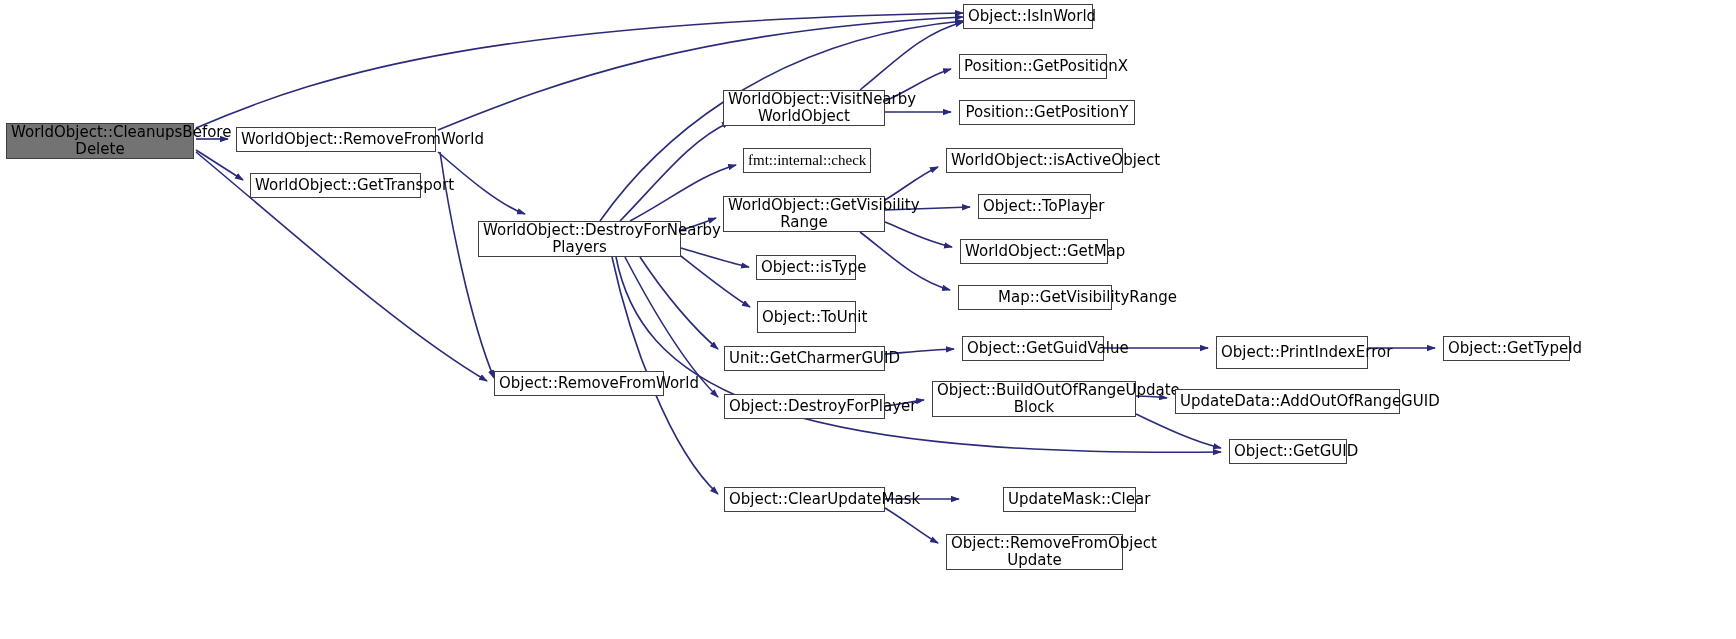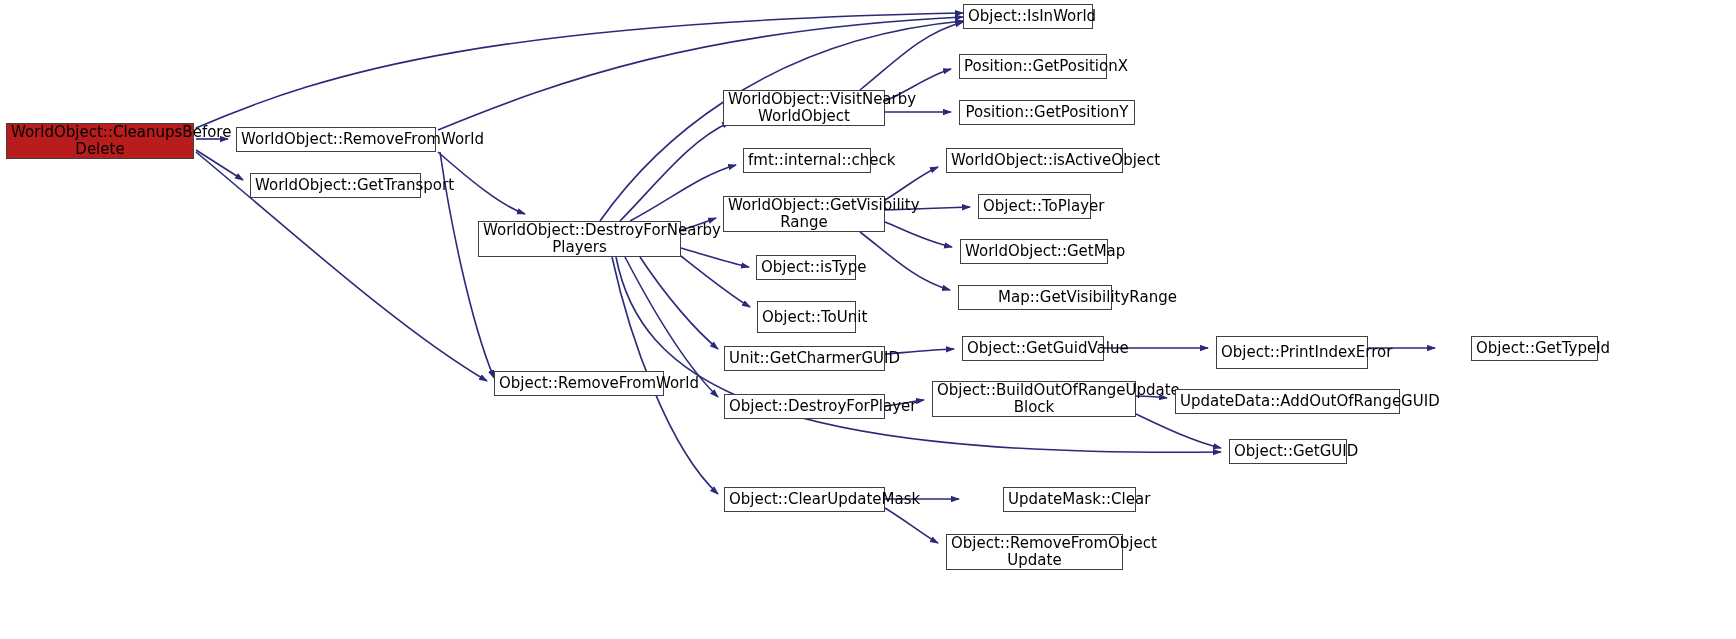--- a/index.html
+++ b/index.html
@@ -35,21 +35,21 @@
     font-size: 15px;
     line-height: 17px;
     display: flex;
     align-items: center;
     justify-content: center;
     text-align: center;
     white-space: pre-line;
     letter-spacing: 0px;
   }
   .node.root {
-    background: #b91c1c;
+    background: #737373;
     border: 1px solid #404040;
   }
   .node-label {
     display: block;
     width: 100%;
     padding: 0 4px;
     box-sizing: border-box;
   }
 </style>
 </head>
@@ -103,36 +103,36 @@
       <div class="node" style="left: 236px; top: 127px; width: 200px; height: 25px;"><span class="node-label">WorldObject::RemoveFromWorld</span></div>
       <div class="node" style="left: 250px; top: 173px; width: 171px; height: 25px;"><span class="node-label">WorldObject::GetTransport</span></div>
       <div class="node" style="left: 478px; top: 221px; width: 203px; height: 36px;"><span class="node-label">WorldObject::DestroyForNearby
 Players</span></div>
       <div class="node" style="left: 494px; top: 371px; width: 170px; height: 25px;"><span class="node-label">Object::RemoveFromWorld</span></div>
       <div class="node" style="left: 963px; top: 4px; width: 130px; height: 25px;"><span class="node-label">Object::IsInWorld</span></div>
       <div class="node" style="left: 723px; top: 90px; width: 162px; height: 36px;"><span class="node-label">WorldObject::VisitNearby
 WorldObject</span></div>
       <div class="node" style="left: 959px; top: 54px; width: 148px; height: 25px;"><span class="node-label">Position::GetPositionX</span></div>
       <div class="node" style="left: 959px; top: 100px; width: 176px; height: 25px;"><span class="node-label">Position::GetPositionY</span></div>
-      <div class="node" style="left: 743px; top: 148px; width: 128px; height: 25px;"><span class="node-label">fmt::internal::check</span></div>
+      <div class="node" style="left: 743px; top: 148px; width: 128px; height: 25px; font-family: Liberation Serif, serif;"><span class="node-label">fmt::internal::check</span></div>
       <div class="node" style="left: 723px; top: 196px; width: 162px; height: 36px;"><span class="node-label">WorldObject::GetVisibility
 Range</span></div>
       <div class="node" style="left: 946px; top: 148px; width: 177px; height: 25px;"><span class="node-label">WorldObject::isActiveObject</span></div>
       <div class="node" style="left: 978px; top: 194px; width: 113px; height: 25px;"><span class="node-label">Object::ToPlayer</span></div>
       <div class="node" style="left: 960px; top: 239px; width: 148px; height: 25px;"><span class="node-label">WorldObject::GetMap</span></div>
       <div class="node" style="left: 958px; top: 285px; width: 154px; height: 25px; padding-left: 35px;"><span class="node-label">Map::GetVisibilityRange</span></div>
       <div class="node" style="left: 756px; top: 255px; width: 100px; height: 25px;"><span class="node-label">Object::isType</span></div>
       <div class="node" style="left: 757px; top: 301px; width: 99px; height: 32px;"><span class="node-label">Object::ToUnit</span></div>
       <div class="node" style="left: 724px; top: 346px; width: 161px; height: 25px;"><span class="node-label">Unit::GetCharmerGUID</span></div>
       <div class="node" style="left: 724px; top: 394px; width: 161px; height: 25px;"><span class="node-label">Object::DestroyForPlayer</span></div>
       <div class="node" style="left: 724px; top: 487px; width: 161px; height: 25px;"><span class="node-label">Object::ClearUpdateMask</span></div>
       <div class="node" style="left: 962px; top: 336px; width: 142px; height: 25px;"><span class="node-label">Object::GetGuidValue</span></div>
       <div class="node" style="left: 932px; top: 381px; width: 204px; height: 36px;"><span class="node-label">Object::BuildOutOfRangeUpdate
 Block</span></div>
       <div class="node" style="left: 1175px; top: 389px; width: 225px; height: 25px;"><span class="node-label">UpdateData::AddOutOfRangeGUID</span></div>
       <div class="node" style="left: 1229px; top: 439px; width: 118px; height: 25px;"><span class="node-label">Object::GetGUID</span></div>
       <div class="node" style="left: 967px; top: 487px; width: 133px; height: 25px; margin-left: 36px;"><span class="node-label">UpdateMask::Clear</span></div>
       <div class="node" style="left: 946px; top: 534px; width: 177px; height: 36px;"><span class="node-label">Object::RemoveFromObject
 Update</span></div>
       <div class="node" style="left: 1216px; top: 336px; width: 152px; height: 33px;"><span class="node-label">Object::PrintIndexError</span></div>
-      <div class="node" style="left: 1443px; top: 336px; width: 127px; height: 25px; margin-left: 28px;"><span class="node-label">Object::GetTypeId</span></div>
+      <div class="node" style="left: 1443px; top: 336px; width: 127px; height: 25px;"><span class="node-label">Object::GetTypeId</span></div>
     </div>
 </div>
 
 </body></html>

